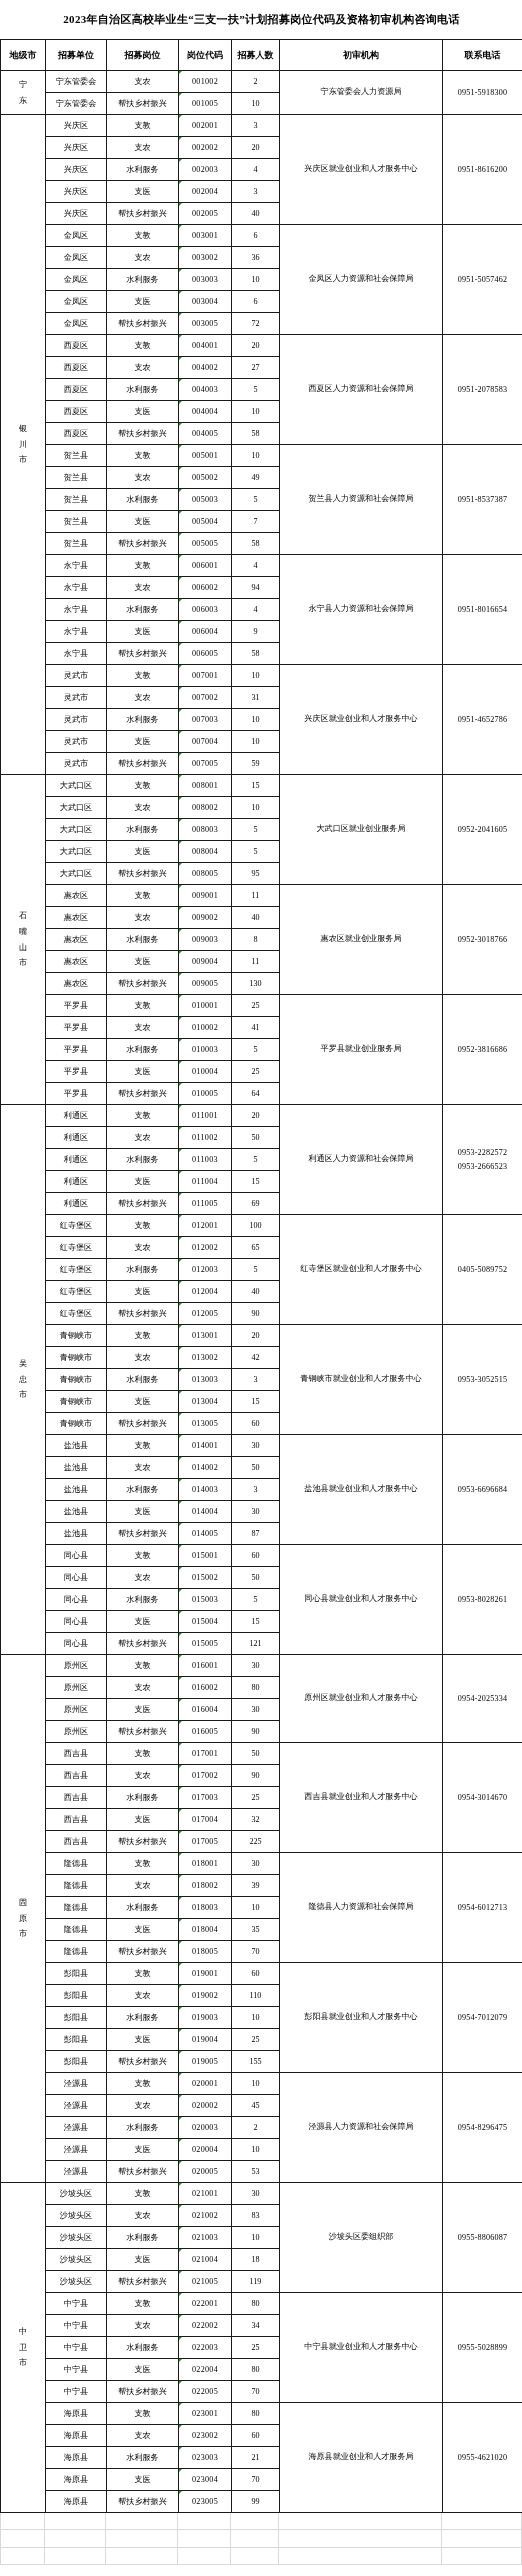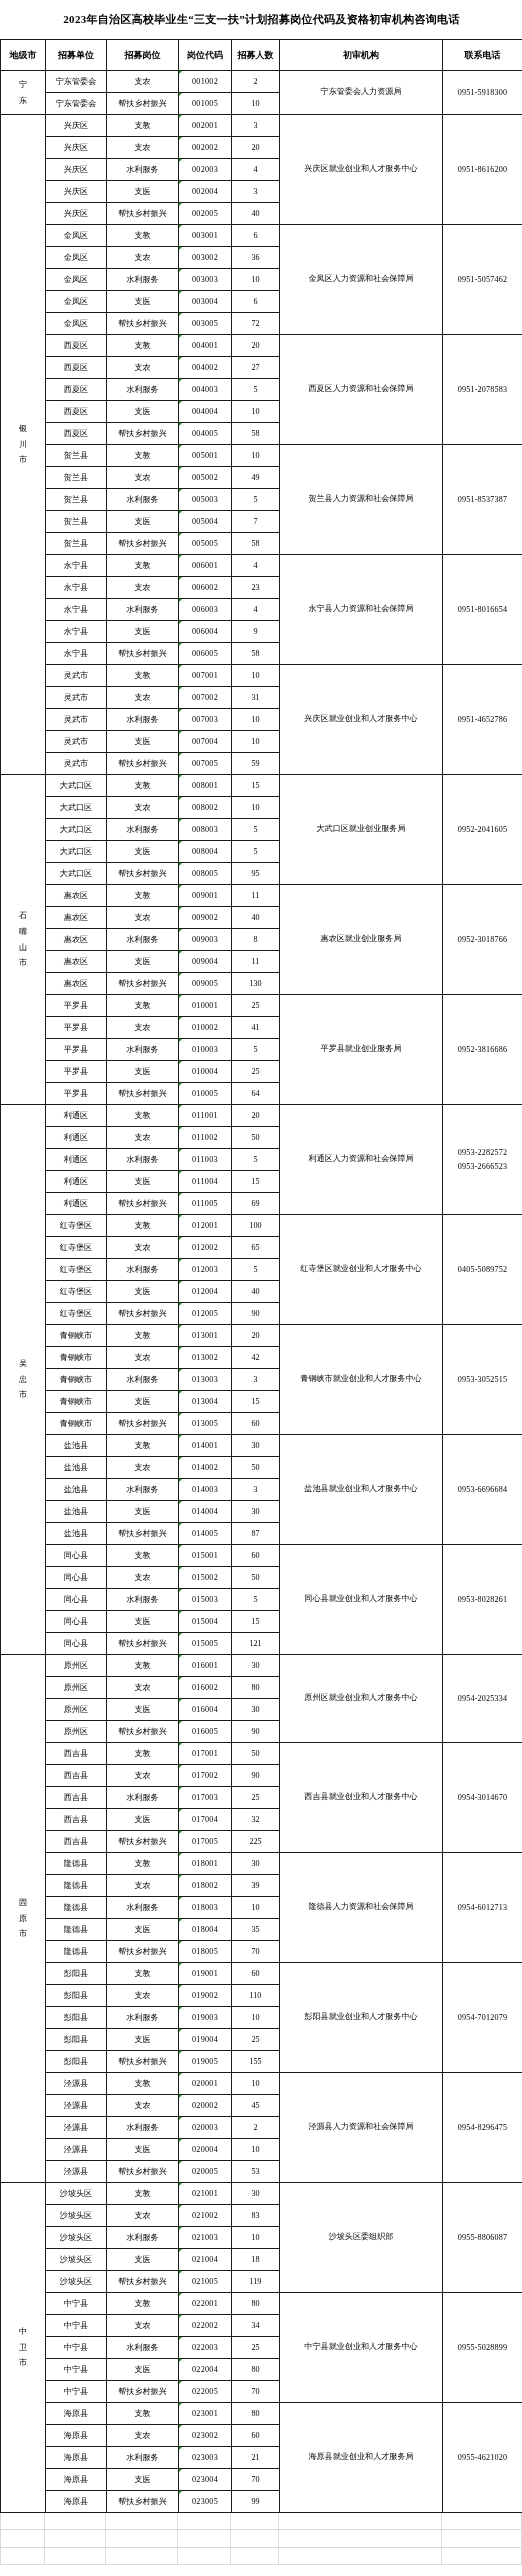--- a/index.html
+++ b/index.html
@@ -205,21 +205,21 @@
           <td>支教</td>
           <td class="code-cell"><span class="tri" style="border-top-color: rgb(47, 143, 47);"></span>006001</td>
           <td>4</td>
           <td class="agency-cell" rowspan="5">永宁县人力资源和社会保障局</td>
           <td class="phone-cell" rowspan="5">0951-8016654</td>
         </tr>
         <tr>
           <td>永宁县</td>
           <td>支农</td>
           <td class="code-cell"><span class="tri" style="border-top-color: rgb(47, 143, 47);"></span>006002</td>
-          <td>23</td>
+          <td>94</td>
         </tr>
         <tr>
           <td>永宁县</td>
           <td>水利服务</td>
           <td class="code-cell"><span class="tri" style="border-top-color: rgb(47, 143, 47);"></span>006003</td>
           <td>4</td>
         </tr>
         <tr>
           <td>永宁县</td>
           <td>支医</td>

